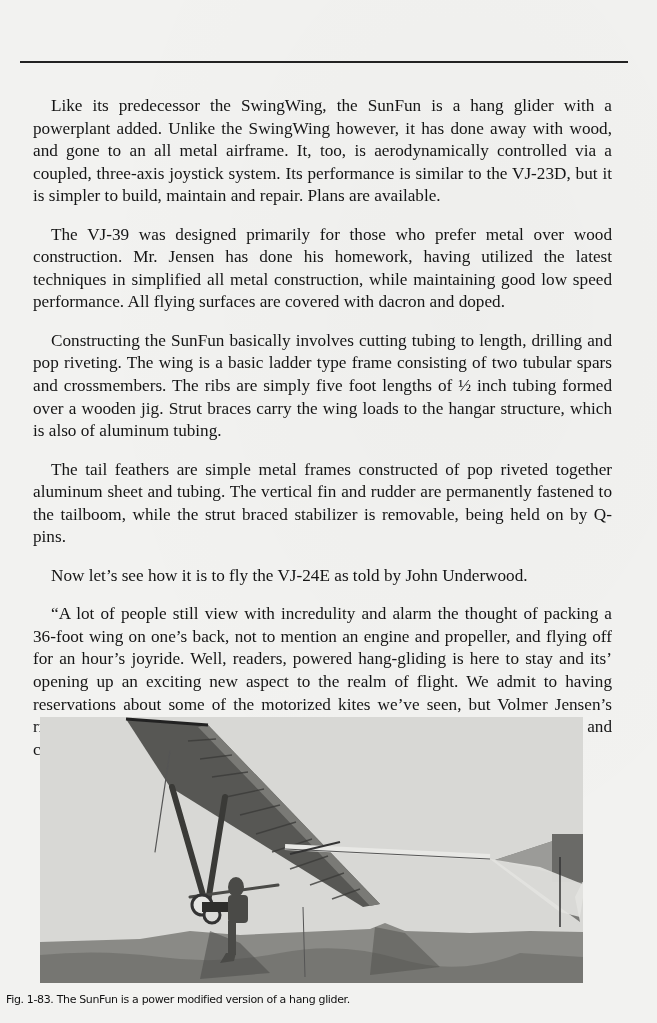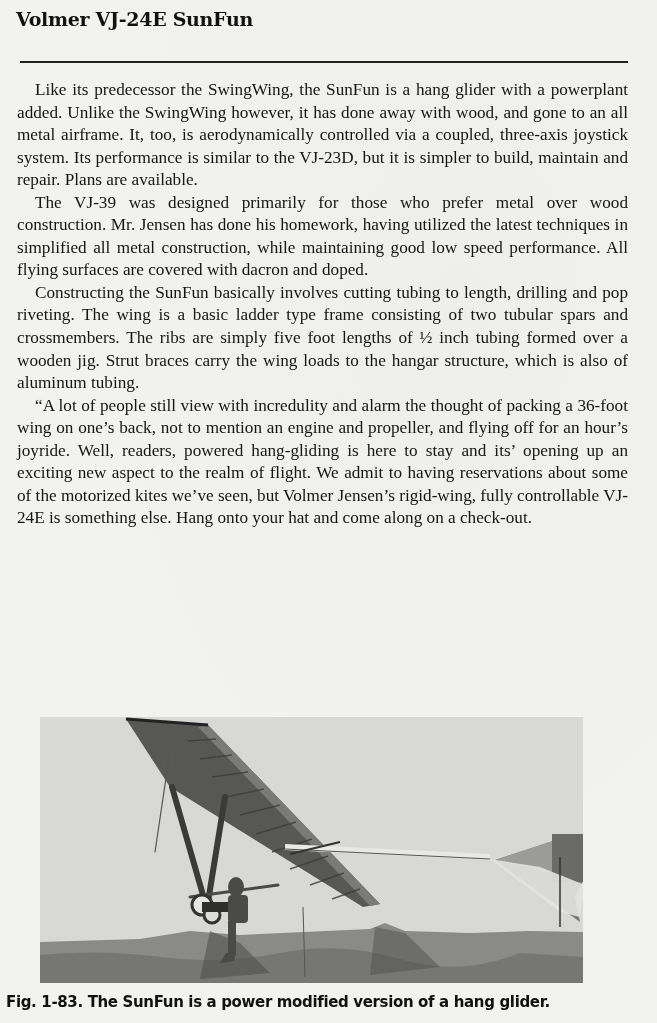--- a/index.html
+++ b/index.html
@@ -47,59 +47,59 @@
       left: 17px;
       top: 79px;
       width: 611px;
       font-family: "Liberation Serif", serif;
       font-size: 17.2px;
       line-height: 22.55px;
       color: #151515;
       text-align: justify;
     }
     .body-text p {
-      margin: 0;
+      margin: 16px;
       text-indent: 18px;
     }
     .photo {
       position: absolute;
       left: 40px;
       top: 717px;
       width: 543px;
       height: 266px;
       background: linear-gradient(#d9d9d6, #d6d6d3);
       overflow: hidden;
     }
     .photo svg {
       display: block;
     }
     .caption {
       position: absolute;
       left: 6px;
       top: 993px;
       font-family: "DejaVu Sans", sans-serif;
-      font-size: 15px;
+      font-size: 11px;
       letter-spacing: -0.35px;
       color: #111;
       white-space: nowrap;
-      font-weight: bold;
     }
   </style>
 </head>
 <body>
 
 <div class="page">
 
-  <div class="title">Volmer VJ-24E SunFun</div>
   <div class="rule"></div>
 
   <div class="body-text">
     <p>Like its predecessor the SwingWing, the SunFun is a hang glider with a powerplant added. Unlike the SwingWing however, it has done away with wood, and gone to an all metal airframe. It, too, is aerodynamically controlled via a coupled, three-axis joystick system. Its performance is similar to the VJ-23D, but it is simpler to build, maintain and repair. Plans are available.</p>
     <p>The VJ-39 was designed primarily for those who prefer metal over wood construction. Mr. Jensen has done his homework, having utilized the latest techniques in simplified all metal construction, while maintaining good low speed performance. All flying surfaces are covered with dacron and doped.</p>
     <p>Constructing the SunFun basically involves cutting tubing to length, drilling and pop riveting. The wing is a basic ladder type frame consisting of two tubular spars and crossmembers. The ribs are simply five foot lengths of ½ inch tubing formed over a wooden jig. Strut braces carry the wing loads to the hangar structure, which is also of aluminum tubing.</p>
+    <p>The tail feathers are simple metal frames constructed of pop riveted together aluminum sheet and tubing. The vertical fin and rudder are permanently fastened to the tailboom, while the strut braced stabilizer is removable, being held on by Q-pins.</p>
+    <p>Now let’s see how it is to fly the VJ-24E as told by John Underwood.</p>
     <p>“A lot of people still view with incredulity and alarm the thought of packing a 36-foot wing on one’s back, not to mention an engine and propeller, and flying off for an hour’s joyride. Well, readers, powered hang-gliding is here to stay and its’ opening up an exciting new aspect to the realm of flight. We admit to having reservations about some of the motorized kites we’ve seen, but Volmer Jensen’s rigid-wing, fully controllable VJ-24E is something else. Hang onto your hat and come along on a check-out.</p>
   </div>
 
   <div class="photo" role="img" aria-label="photo of the SunFun powered hang glider in flight above a hillside">
     <svg width="543" height="266" viewBox="0 0 543 266" xmlns="http://www.w3.org/2000/svg">
 
       <rect x="0" y="0" width="543" height="266" fill="#d8d8d5"></rect>
 
       <path d="M0,225 L100,222 L150,214 L200,218 L330,212 L345,206 L365,214 L430,216 L490,214 L543,215 L543,266 L0,266 Z" fill="#8a8a86"></path>
       <path d="M0,238 Q60,232 120,240 T240,236 T360,242 T480,236 L543,240 L543,266 L0,266 Z" fill="#6e6e6a" opacity="0.7"></path>

